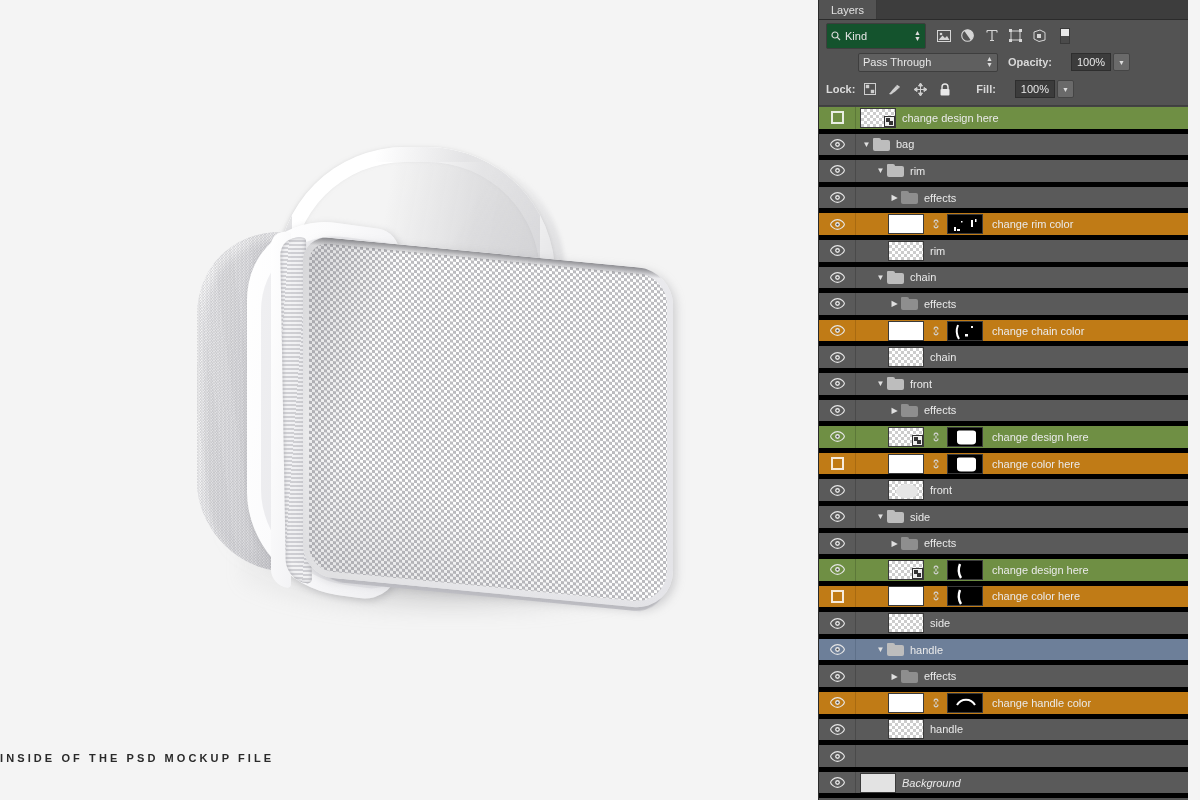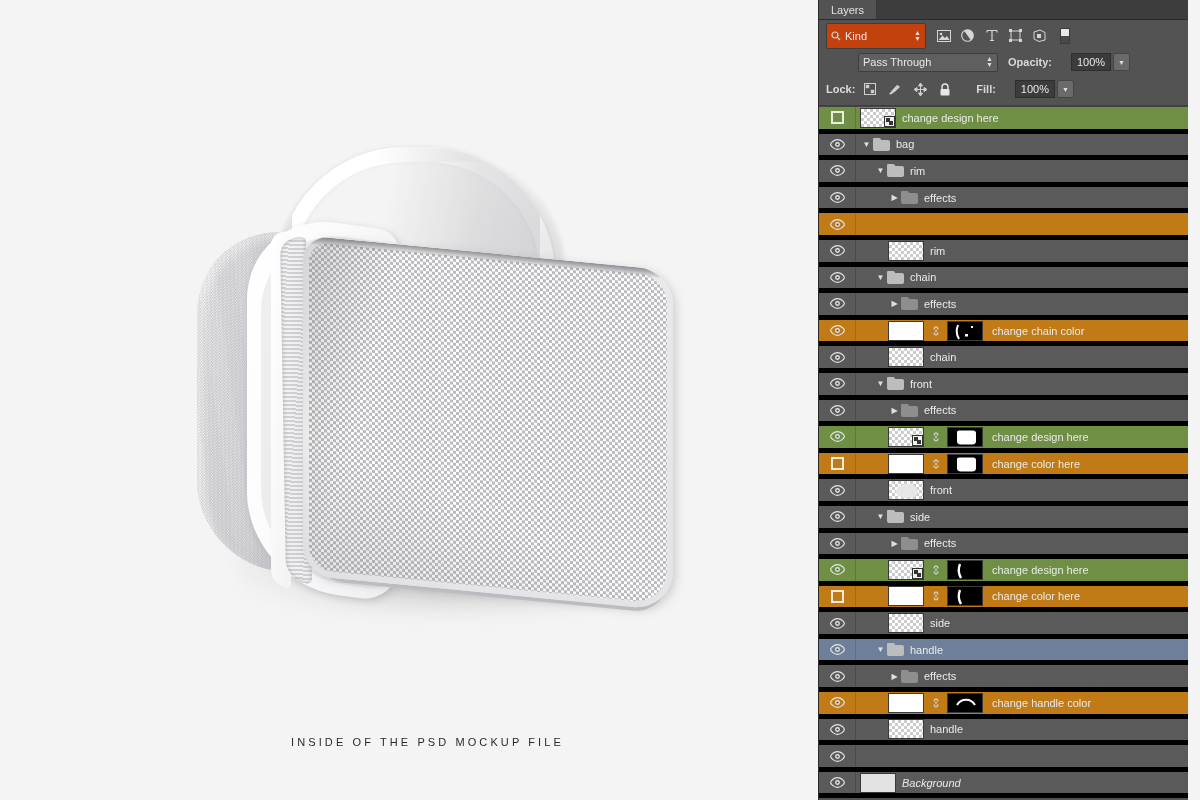--- a/index.html
+++ b/index.html
@@ -179,25 +179,25 @@
     left: 120px; top: 408px;
     width: 352px; height: 44px;
     border-radius: 0 0 34px 28px;
     background: linear-gradient(180deg,#dcdce0 0%, #c6c6cc 100%);
     transform: skewY(5.5deg);
     filter: blur(.4px);
   }
 
   .caption {
     position: absolute;
-    left: 0; top: 736px;
+    left: 0; top: 752px;
     width: 855px;
-    text-align: center;
+    text-align: left;
     font-size: 11px;
-    font-weight: normal;
+    font-weight: bold;
     letter-spacing: 3.1px;
     color: #2a2a2a;
   }
 
   
   #layers-panel {
     position: absolute;
     right: 12px; top: 0;
     width: 370px; height: 800px;
     background: #535353;
@@ -224,21 +224,21 @@
 
   .panel-controls {
     background: #535353;
     padding: 5px 7px 6px 7px;
     border-bottom: 1px solid #3f3f3f;
   }
 
   .row-filter { display: flex; align-items: center; gap: 7px; height: 21px; }
   .kind-select {
     width: 100px; height: 19px;
-    background: #c2410c;
+    background: #14532d;
     border: 1px solid #3e3e3e;
     border-radius: 2px;
     display: flex; align-items: center;
     padding: 12px 4px;
     position: relative;
     color: #e6e6e6;
     font-size: 11px;
   }
   .kind-select .mag { margin-right: 4px; opacity: .95; display:flex; }
   .kind-select .arrows {
@@ -608,20 +608,40 @@
       <div class="layer-row orange">
         <div class="eye-cell">
           <span class="eye">
             <svg width="15" height="11" viewBox="0 0 15 11">
               <path d="M7.5 0.6 C11.5 0.6 14.2 4 14.4 5.4 C14.2 6.8 11.5 10.4 7.5 10.4 C3.5 10.4 0.8 6.8 0.6 5.4 C0.8 4 3.5 0.6 7.5 0.6 Z" fill="none" stroke="#e6e6e6" stroke-width="1.1"></path>
               <circle cx="7.5" cy="5.5" r="2.4" fill="#e9e9e9"></circle>
               <circle cx="7.5" cy="5.5" r="1.1" fill="#444"></circle>
             </svg>
           </span>
         </div>
+        <div class="content-cell">
+          <div class="indent" style="width:28px"></div>
+          <div class="thumb solid"></div>
+          <span class="link-ic">
+            <svg width="10" height="12" viewBox="0 0 10 12">
+              <path d="M3.2 3.2 A2 2 0 0 1 6.8 3.2 L6.8 4.6 M3.2 8.8 A2 2 0 0 0 6.8 8.8 L6.8 7.4 M3.2 3.2 L3.2 4.6 M3.2 8.8 L3.2 7.4 M5 4.6 L5 7.4" stroke="#d4d4d4" stroke-width="1.2" fill="none"></path>
+            </svg>
+          </span>
+          <span class="mask">
+            <svg width="36" height="20">
+              <rect width="36" height="20" fill="#000"></rect>
+              <rect x="6" y="12" width="2" height="4" fill="#fff"></rect>
+              <rect x="9" y="14" width="3" height="2" fill="#fff"></rect>
+              <rect x="23" y="5" width="2" height="7" fill="#fff"></rect>
+              <rect x="27" y="4" width="1.5" height="3" fill="#fff"></rect>
+              <rect x="13" y="6" width="1.5" height="1.5" fill="#fff"></rect>
+            </svg>
+          </span>
+          <span class="lname">change rim color</span>
+        </div>
       </div>
       <div class="layer-row">
         <div class="eye-cell">
           <span class="eye">
             <svg width="15" height="11" viewBox="0 0 15 11">
               <path d="M7.5 0.6 C11.5 0.6 14.2 4 14.4 5.4 C14.2 6.8 11.5 10.4 7.5 10.4 C3.5 10.4 0.8 6.8 0.6 5.4 C0.8 4 3.5 0.6 7.5 0.6 Z" fill="none" stroke="#e6e6e6" stroke-width="1.1"></path>
               <circle cx="7.5" cy="5.5" r="2.4" fill="#e9e9e9"></circle>
               <circle cx="7.5" cy="5.5" r="1.1" fill="#444"></circle>
             </svg>
           </span>

